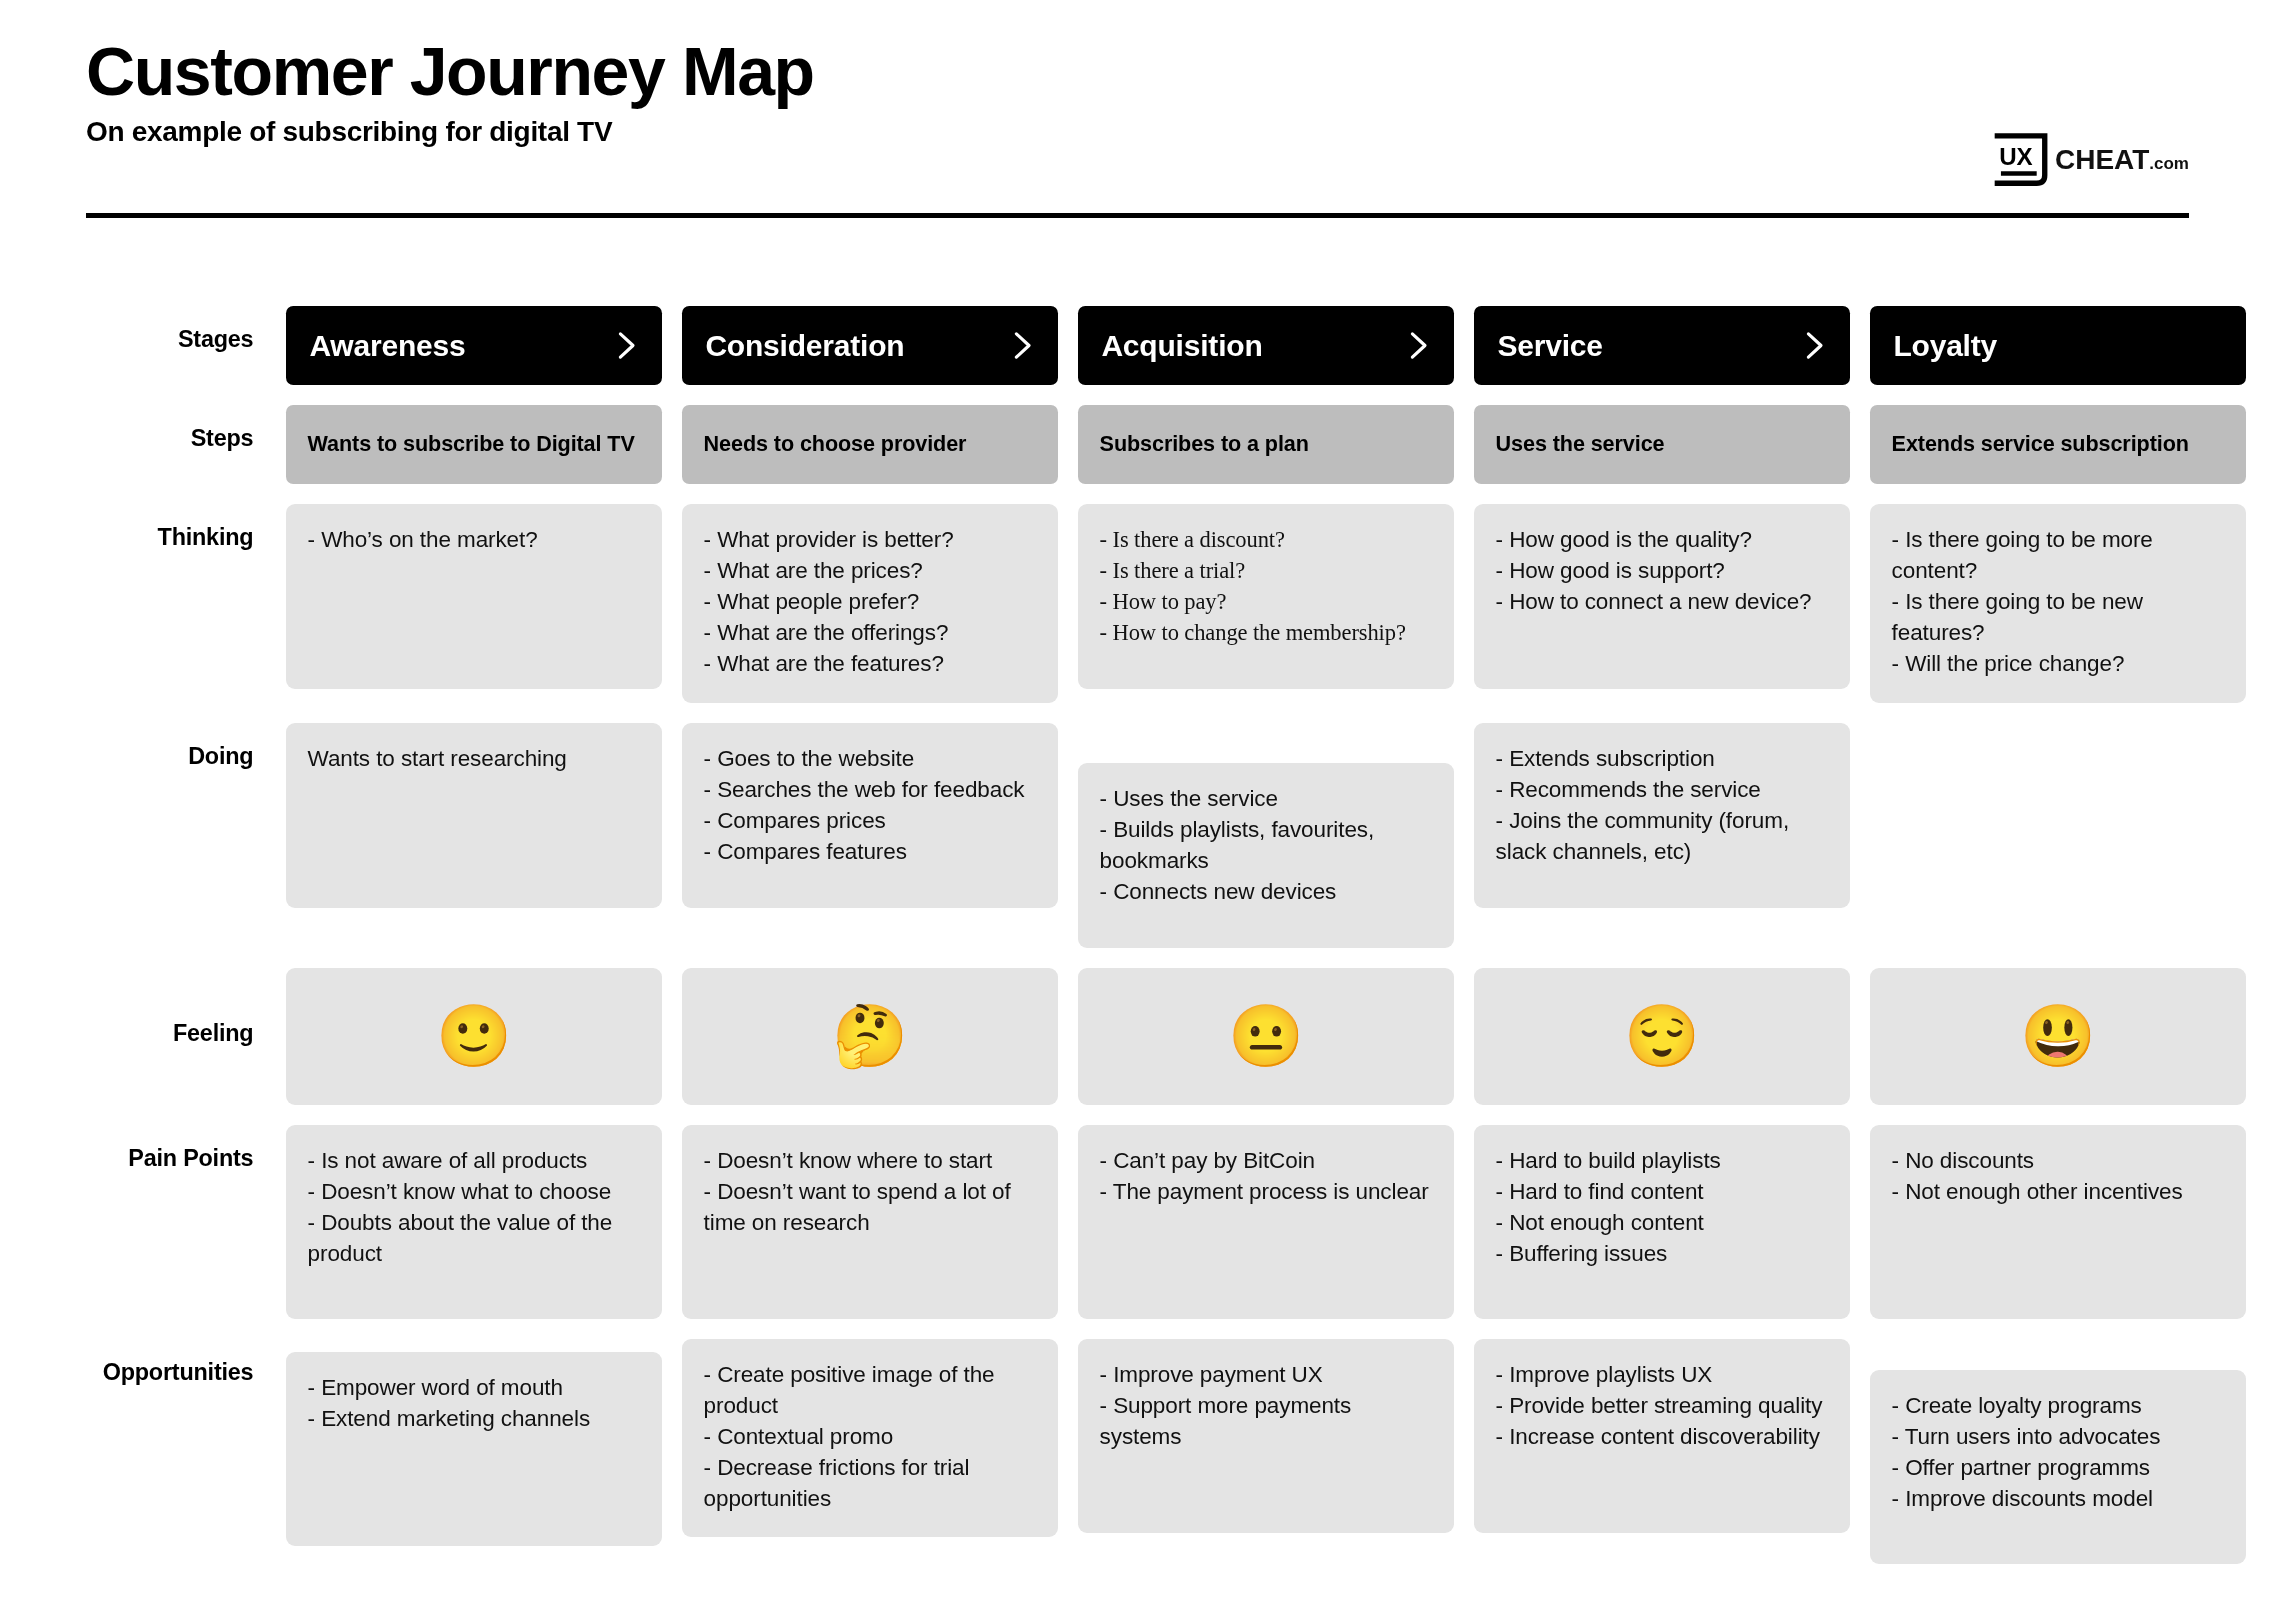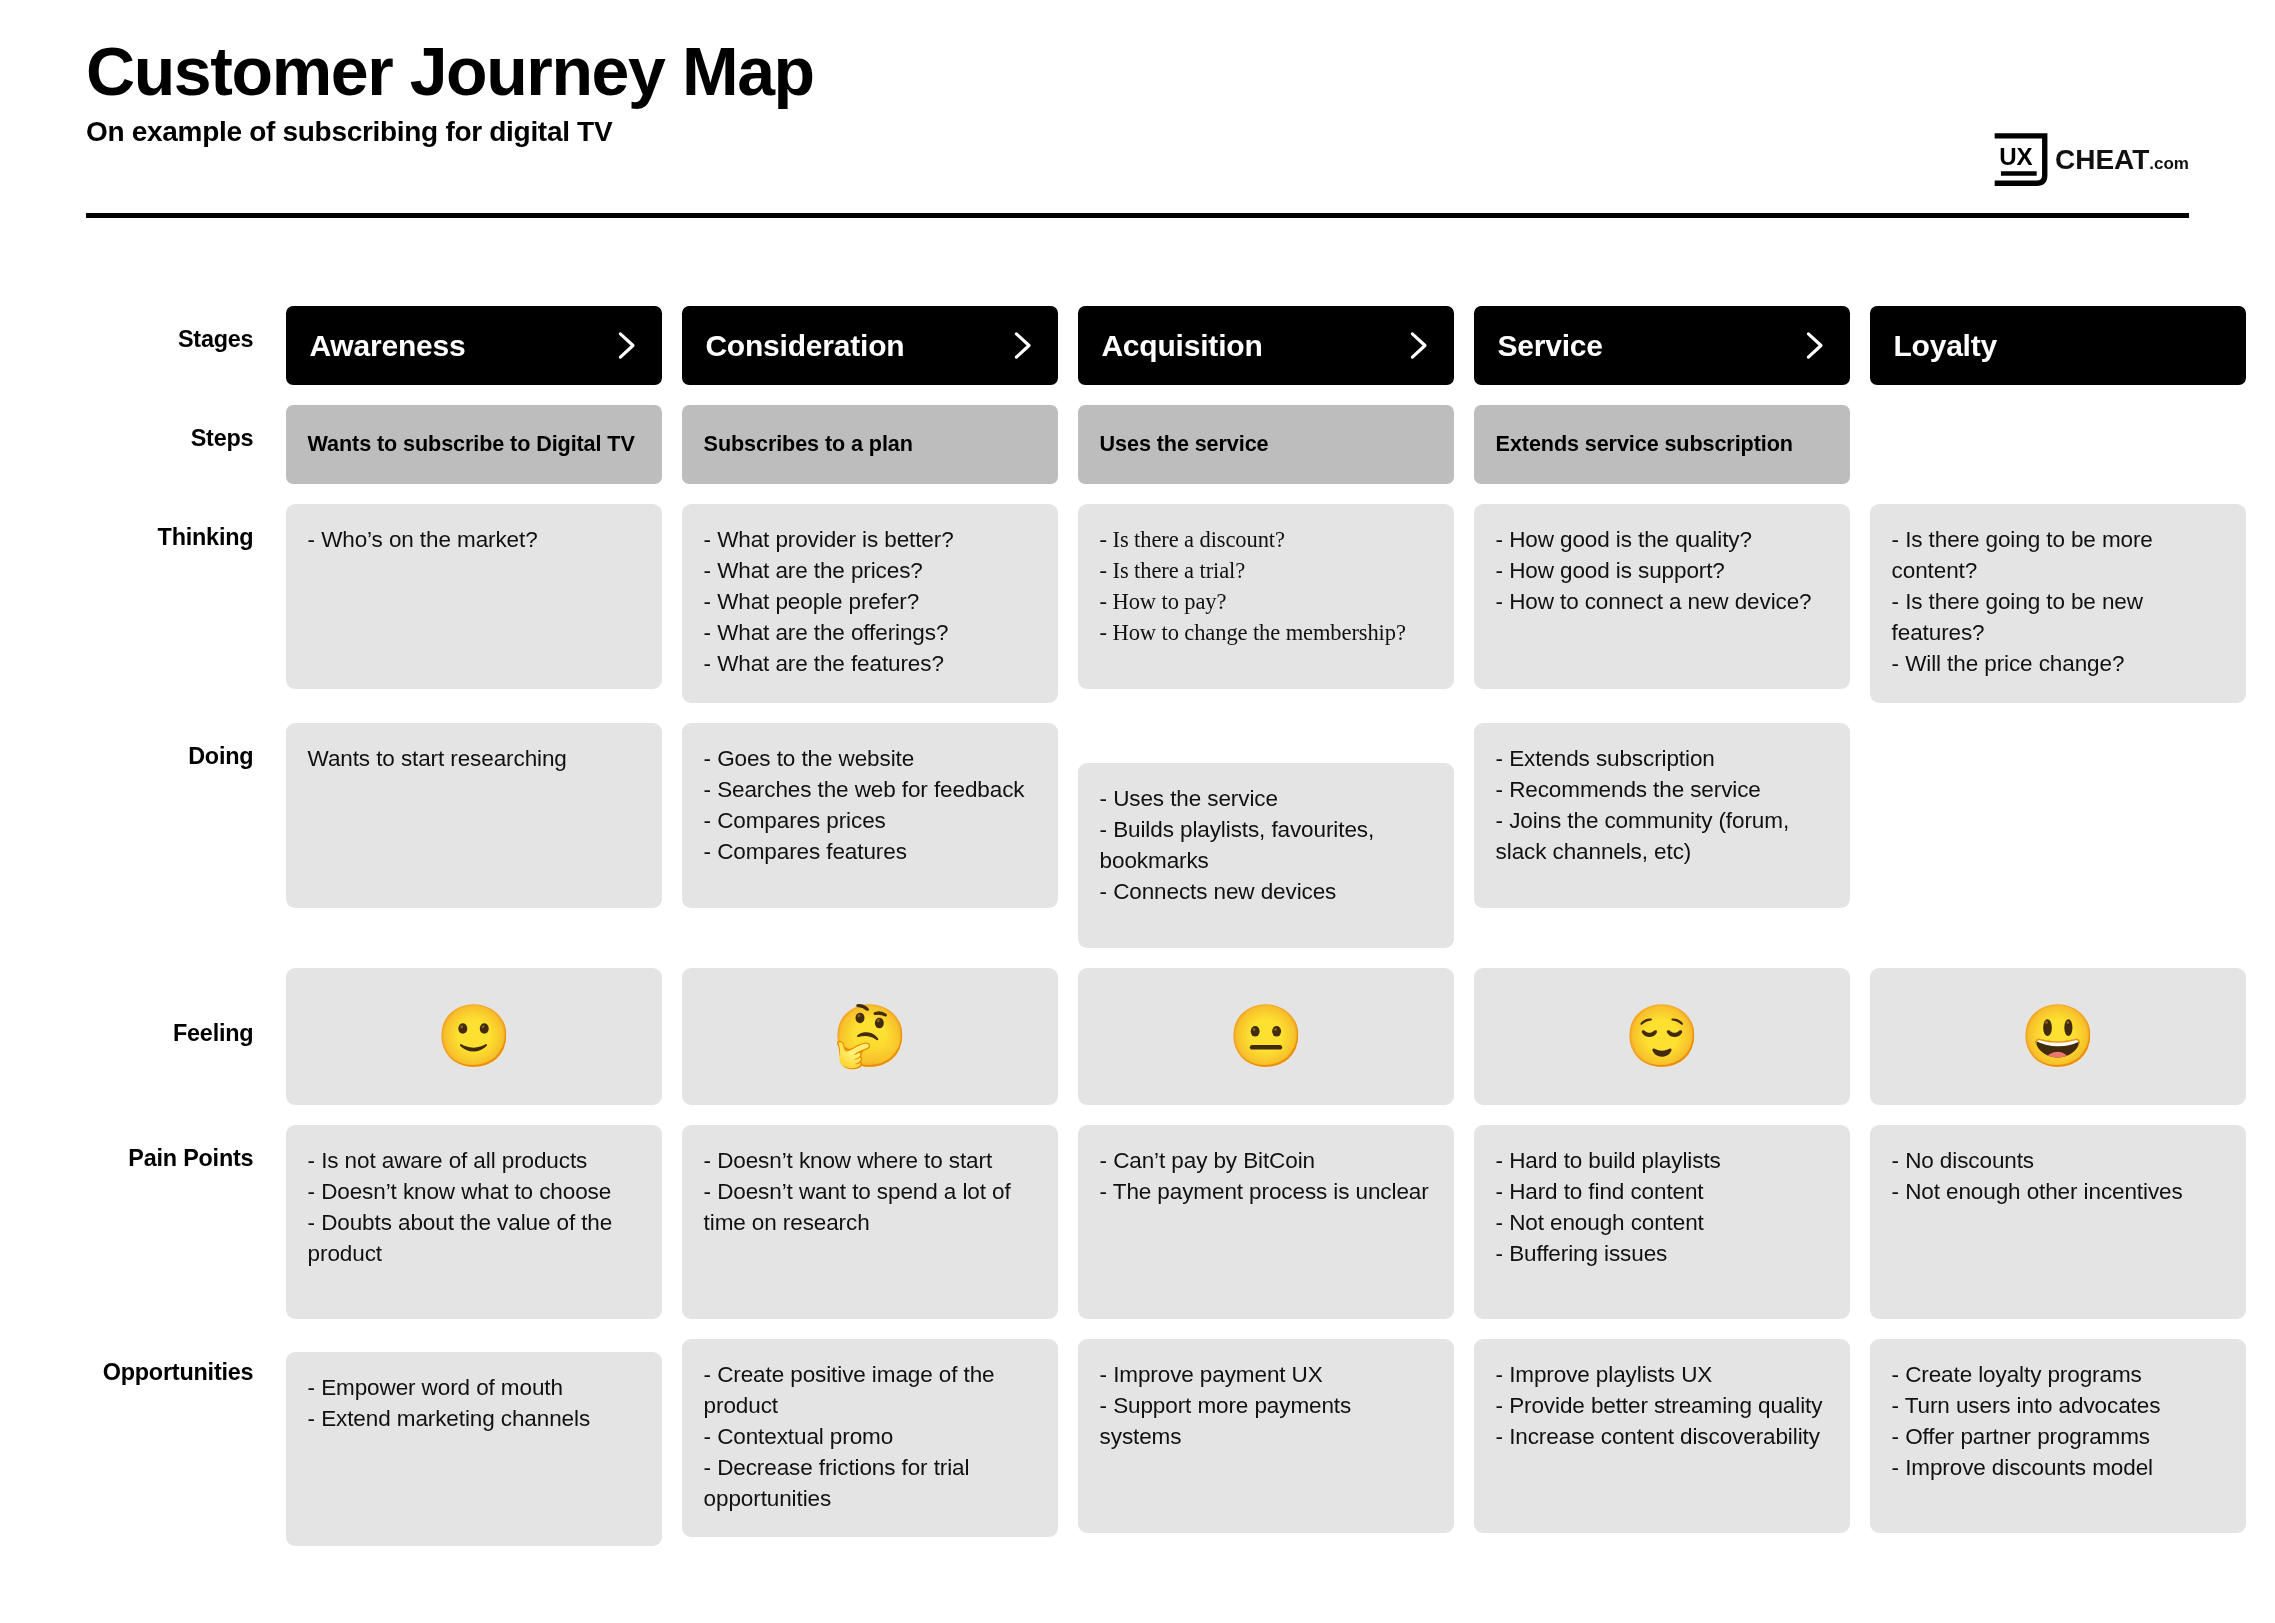--- a/index.html
+++ b/index.html
@@ -245,20 +245,23 @@
         <span class="chevron hidden"><svg width="23.4" height="31" viewBox="0 0 26 34">
             <path d="M6 4 L20 17 L6 30" fill="none" stroke="#ffffff" stroke-width="3.5" stroke-linecap="round" stroke-linejoin="round"></path>
           </svg></span>
       </div>
       <div class="spacer-row" style="grid-column: 1 / -1;"></div>
       <div class="row-label" style="padding-top: 20px;">Steps</div>
       <div class="cell step-cell">
         <span class="step-label">Wants to subscribe to Digital TV</span>
       </div>
       <div class="cell step-cell">
+        <span class="step-label">Needs to choose provider</span>
+      </div>
+      <div class="cell step-cell">
         <span class="step-label">Subscribes to a plan</span>
       </div>
       <div class="cell step-cell">
         <span class="step-label">Uses the service</span>
       </div>
       <div class="cell step-cell">
         <span class="step-label">Extends  service subscription</span>
       </div>
       <div class="spacer-row" style="grid-column: 1 / -1;"></div>
       <div class="row-label" style="padding-top: 20px;">Thinking</div>
@@ -400,21 +403,21 @@
           <li>- Support more payments systems</li>
         </ul>
       </div>
       <div class="cell content-cell" style="min-height: 194px;">
         <ul>
           <li>- Improve playlists UX</li>
           <li>- Provide better streaming quality</li>
           <li>- Increase content discoverability</li>
         </ul>
       </div>
-      <div class="cell content-cell" style="min-height: 194px;">
+      <div class="cell content-cell" style="min-height: 194px; margin-top: 31px;">
         <ul>
           <li>- Create loyalty programs</li>
           <li>- Turn users into advocates</li>
           <li>- Offer partner programms</li>
           <li>- Improve discounts model</li>
         </ul>
       </div>
       <div class="spacer-row" style="grid-column: 1 / -1;"></div>
     </div>
 

